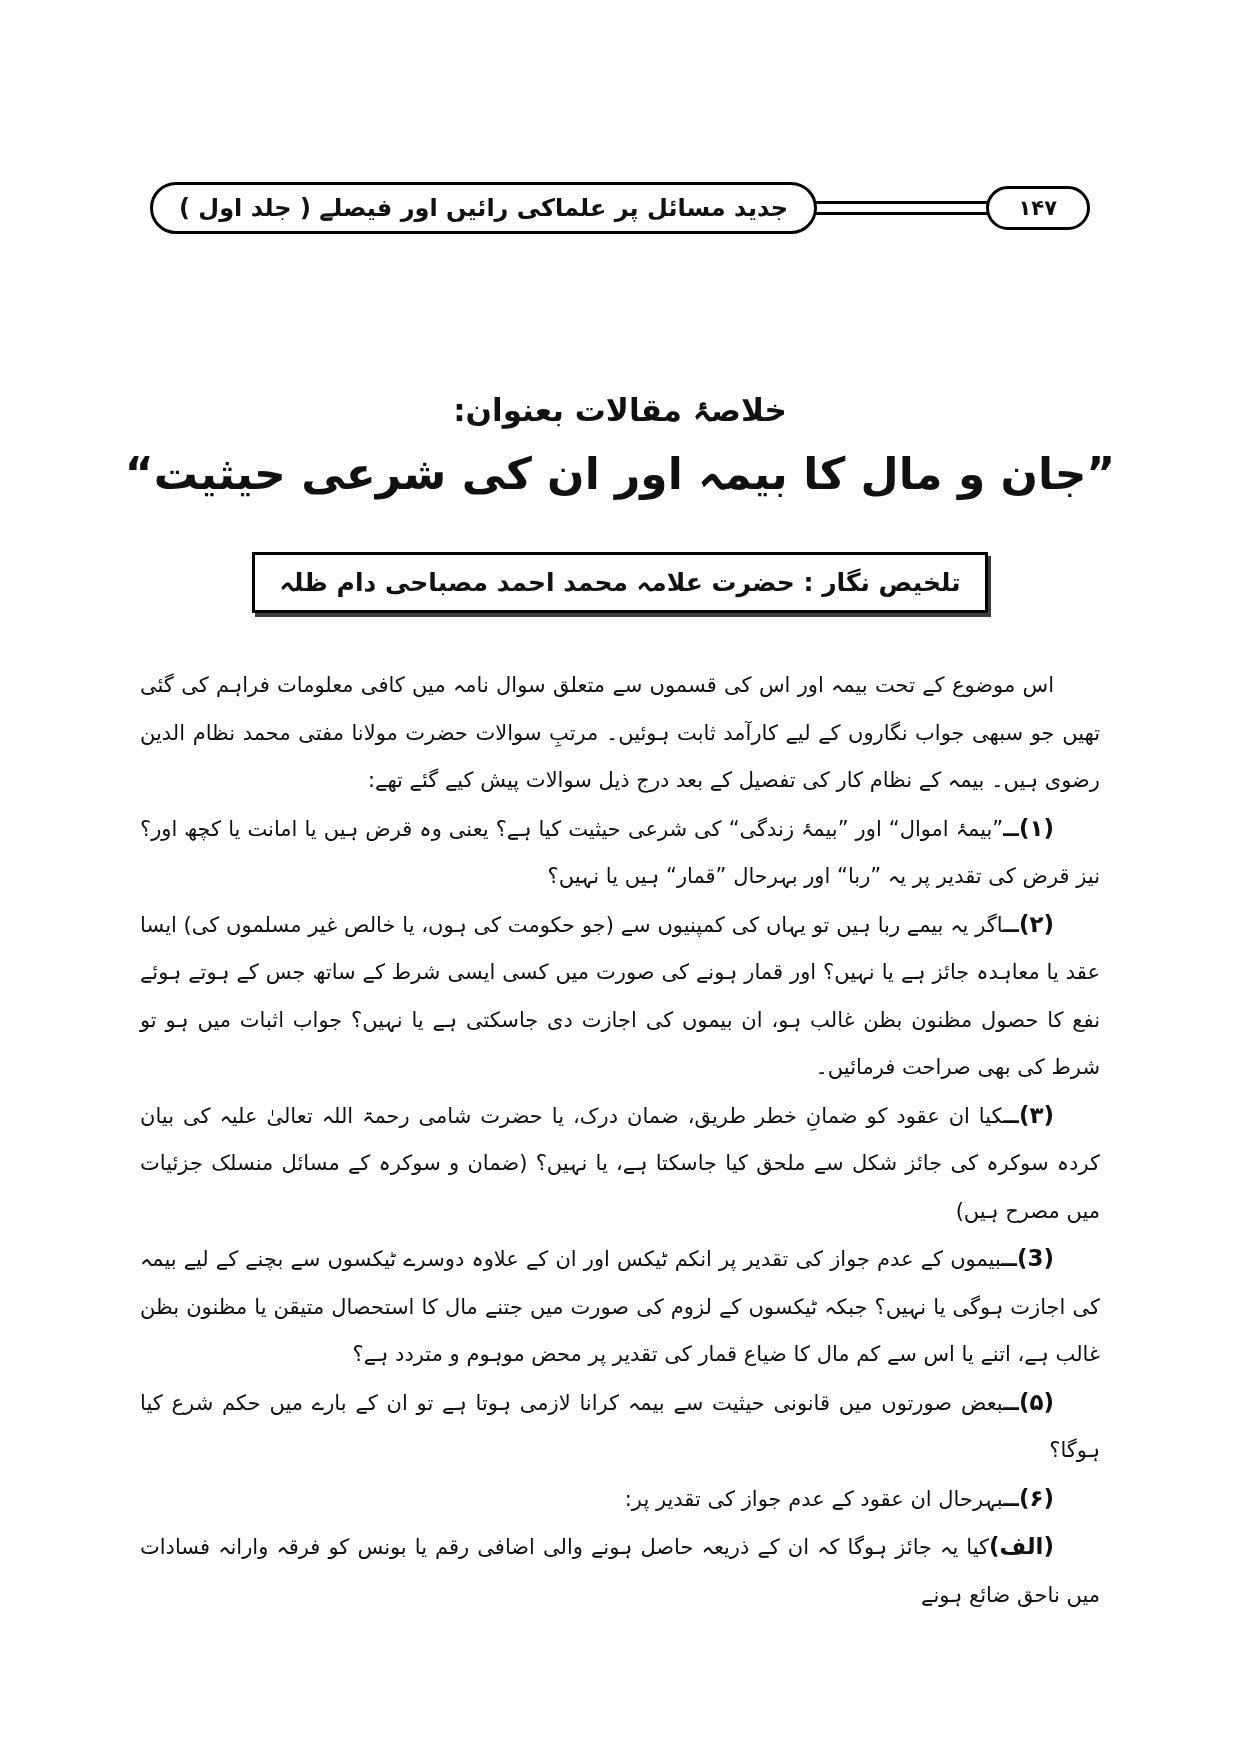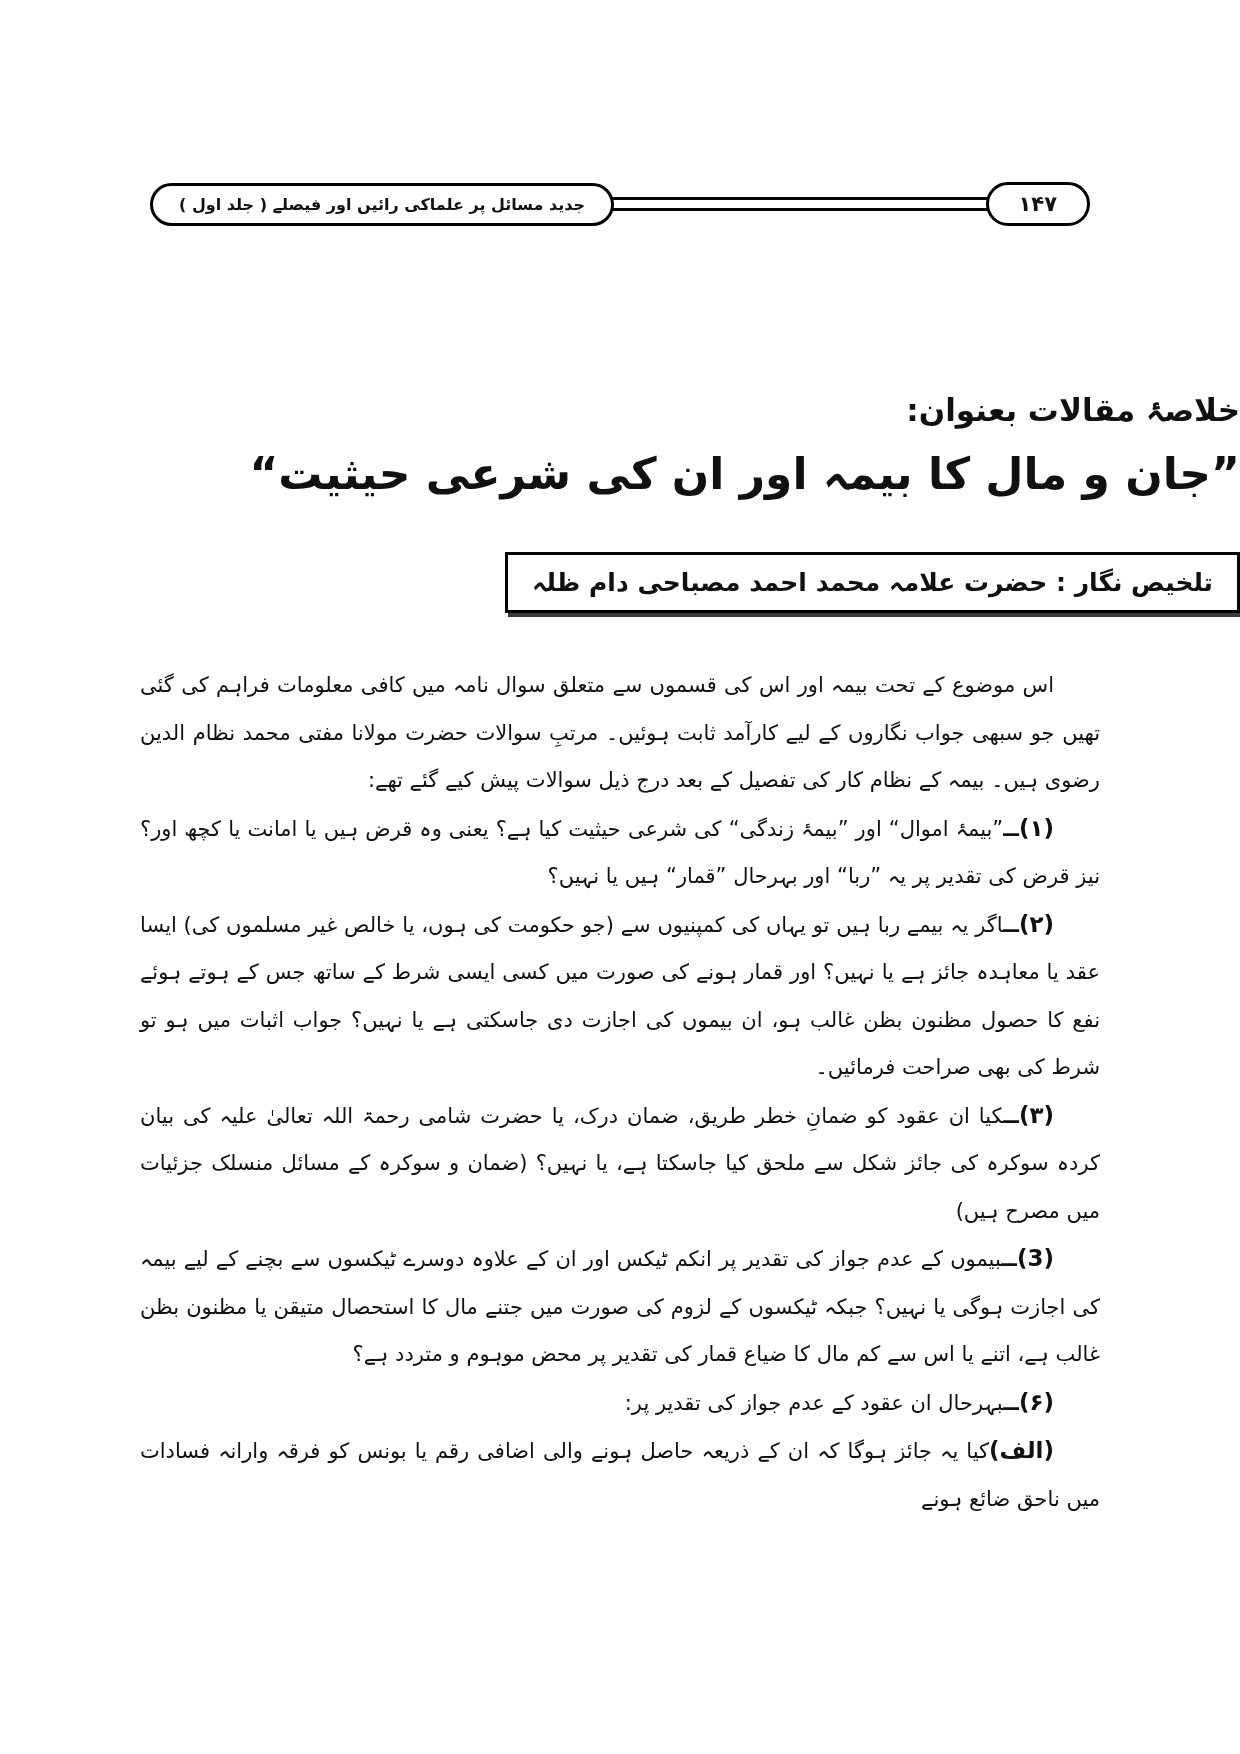--- a/index.html
+++ b/index.html
@@ -35,37 +35,38 @@
   }
   .pagenum-pill {
     border-radius: 26px;
     padding: 7px 30px;
     font-size: 21px;
     text-align: left;
   }
   .booktitle-pill {
     border-radius: 32px;
     padding: 9px 26px;
-    font-size: 16px;
+    font-size: 24px;
     text-align: center;
   }
   .head-rule {
     flex: 1 1 auto;
     height: 8px;
     border-top: 3px solid #000000;
     border-bottom: 3px solid #000000;
     margin: 0 -10px;
   }
 
   
   .title-block {
     position: absolute;
     top: 392px;
     left: 0;
     right: 0;
+    text-align: center;
   }
   .kicker {
     font-size: 31px;
     font-weight: bold;
     letter-spacing: 0.5px;
   }
   .main-title {
     margin-top: 20px;
     font-size: 44px;
     font-weight: bold;
@@ -124,19 +125,20 @@
     <p class="para">اس موضوع کے تحت بیمہ اور اس کی قسموں سے متعلق سوال نامہ میں کافی معلومات فراہم کی گئی تھیں جو سبھی جواب نگاروں کے لیے کارآمد ثابت ہوئیں۔ مرتبِ سوالات حضرت مولانا مفتی محمد نظام الدین رضوی ہیں۔ بیمہ کے نظام کار کی تفصیل کے بعد درج ذیل سوالات پیش کیے گئے تھے:</p>
 
     <p class="para"><span class="qnum">(۱)ــ</span><span>”بیمۂ اموال“ اور ”بیمۂ زندگی“ کی شرعی حیثیت کیا ہے؟ یعنی وہ قرض ہیں یا امانت یا کچھ اور؟ نیز قرض کی تقدیر پر یہ ”ربا“ اور بہرحال ”قمار“ ہیں یا نہیں؟</span></p>
 
     <p class="para"><span class="qnum">(۲)ــ</span><span>اگر یہ بیمے ربا ہیں تو یہاں کی کمپنیوں سے (جو حکومت کی ہوں، یا خالص غیر مسلموں کی) ایسا عقد یا معاہدہ جائز ہے یا نہیں؟ اور قمار ہونے کی صورت میں کسی ایسی شرط کے ساتھ جس کے ہوتے ہوئے نفع کا حصول مظنون بظن غالب ہو، ان بیموں کی اجازت دی جاسکتی ہے یا نہیں؟ جواب اثبات میں ہو تو شرط کی بھی صراحت فرمائیں۔</span></p>
 
     <p class="para"><span class="qnum">(۳)ــ</span><span>کیا ان عقود کو ضمانِ خطر طریق، ضمان درک، یا حضرت شامی رحمۃ اللہ تعالیٰ علیہ کی بیان کردہ سوکرہ کی جائز شکل سے ملحق کیا جاسکتا ہے، یا نہیں؟ (ضمان و سوکرہ کے مسائل منسلک جزئیات میں مصرح ہیں)</span></p>
 
     <p class="para"><span class="qnum">(3)ــ</span><span>بیموں کے عدم جواز کی تقدیر پر انکم ٹیکس اور ان کے علاوہ دوسرے ٹیکسوں سے بچنے کے لیے بیمہ کی اجازت ہوگی یا نہیں؟ جبکہ ٹیکسوں کے لزوم کی صورت میں جتنے مال کا استحصال متیقن یا مظنون بظن غالب ہے، اتنے یا اس سے کم مال کا ضیاع قمار کی تقدیر پر محض موہوم و متردد ہے؟</span></p>
 
+    <p class="para"><span class="qnum">(۵)ــ</span><span>بعض صورتوں میں قانونی حیثیت سے بیمہ کرانا لازمی ہوتا ہے تو ان کے بارے میں حکم شرع کیا ہوگا؟</span></p>
 
     <p class="para"><span class="qnum">(۶)ــ</span><span>بہرحال ان عقود کے عدم جواز کی تقدیر پر:</span></p>
 
     <p class="para"><span class="qnum">(الف)</span><span>کیا یہ جائز ہوگا کہ ان کے ذریعہ حاصل ہونے والی اضافی رقم یا بونس کو فرقہ وارانہ فسادات میں ناحق ضائع ہونے</span></p>
   </div>
 
 </div>
 
 </body></html>

